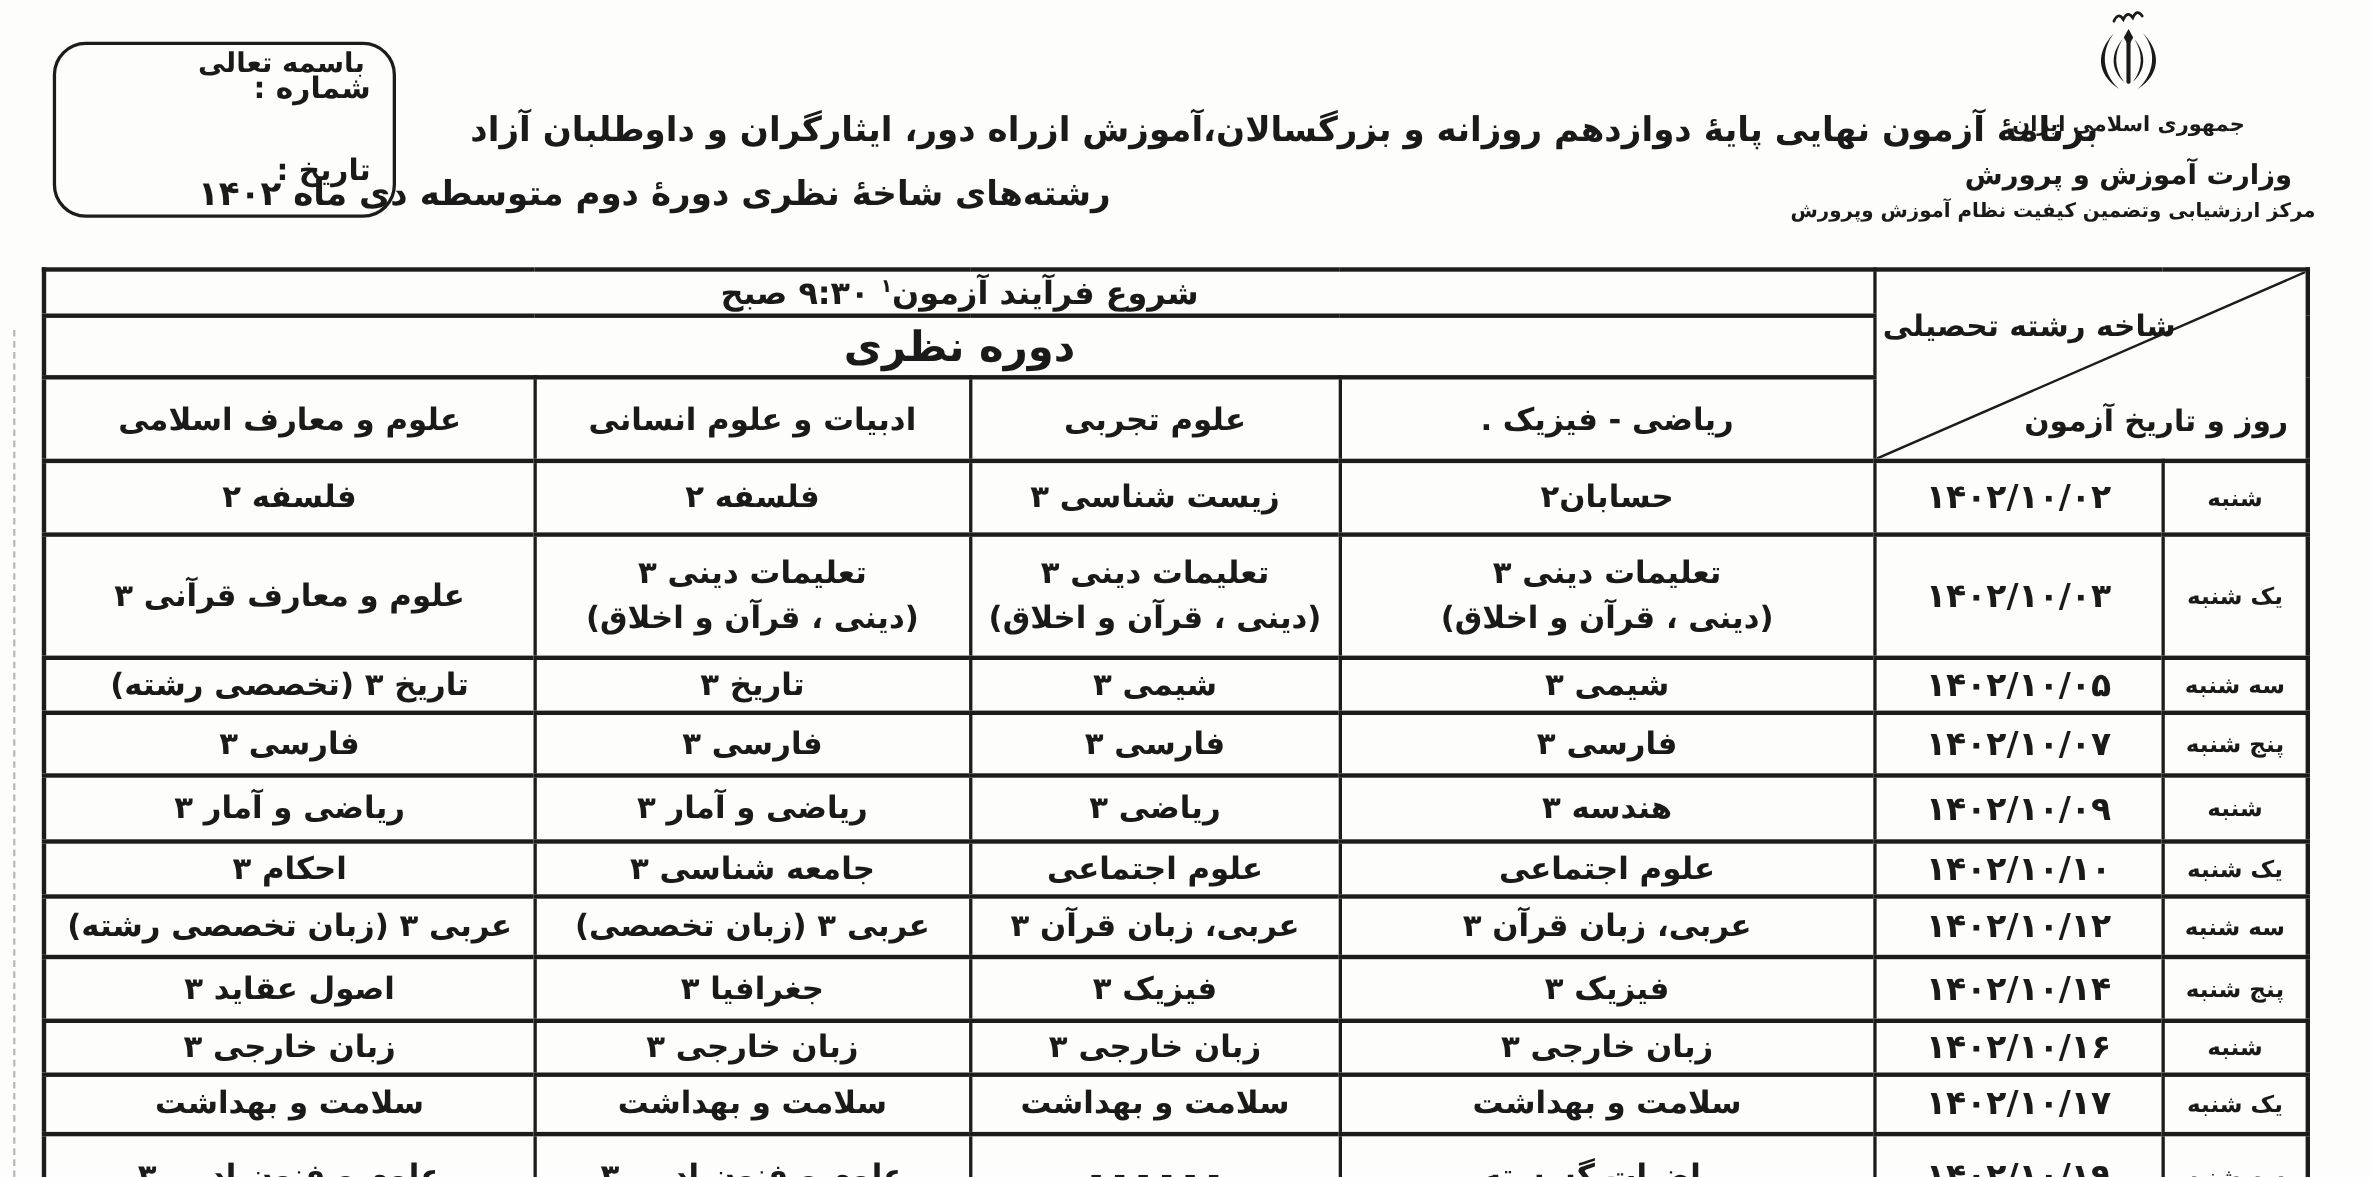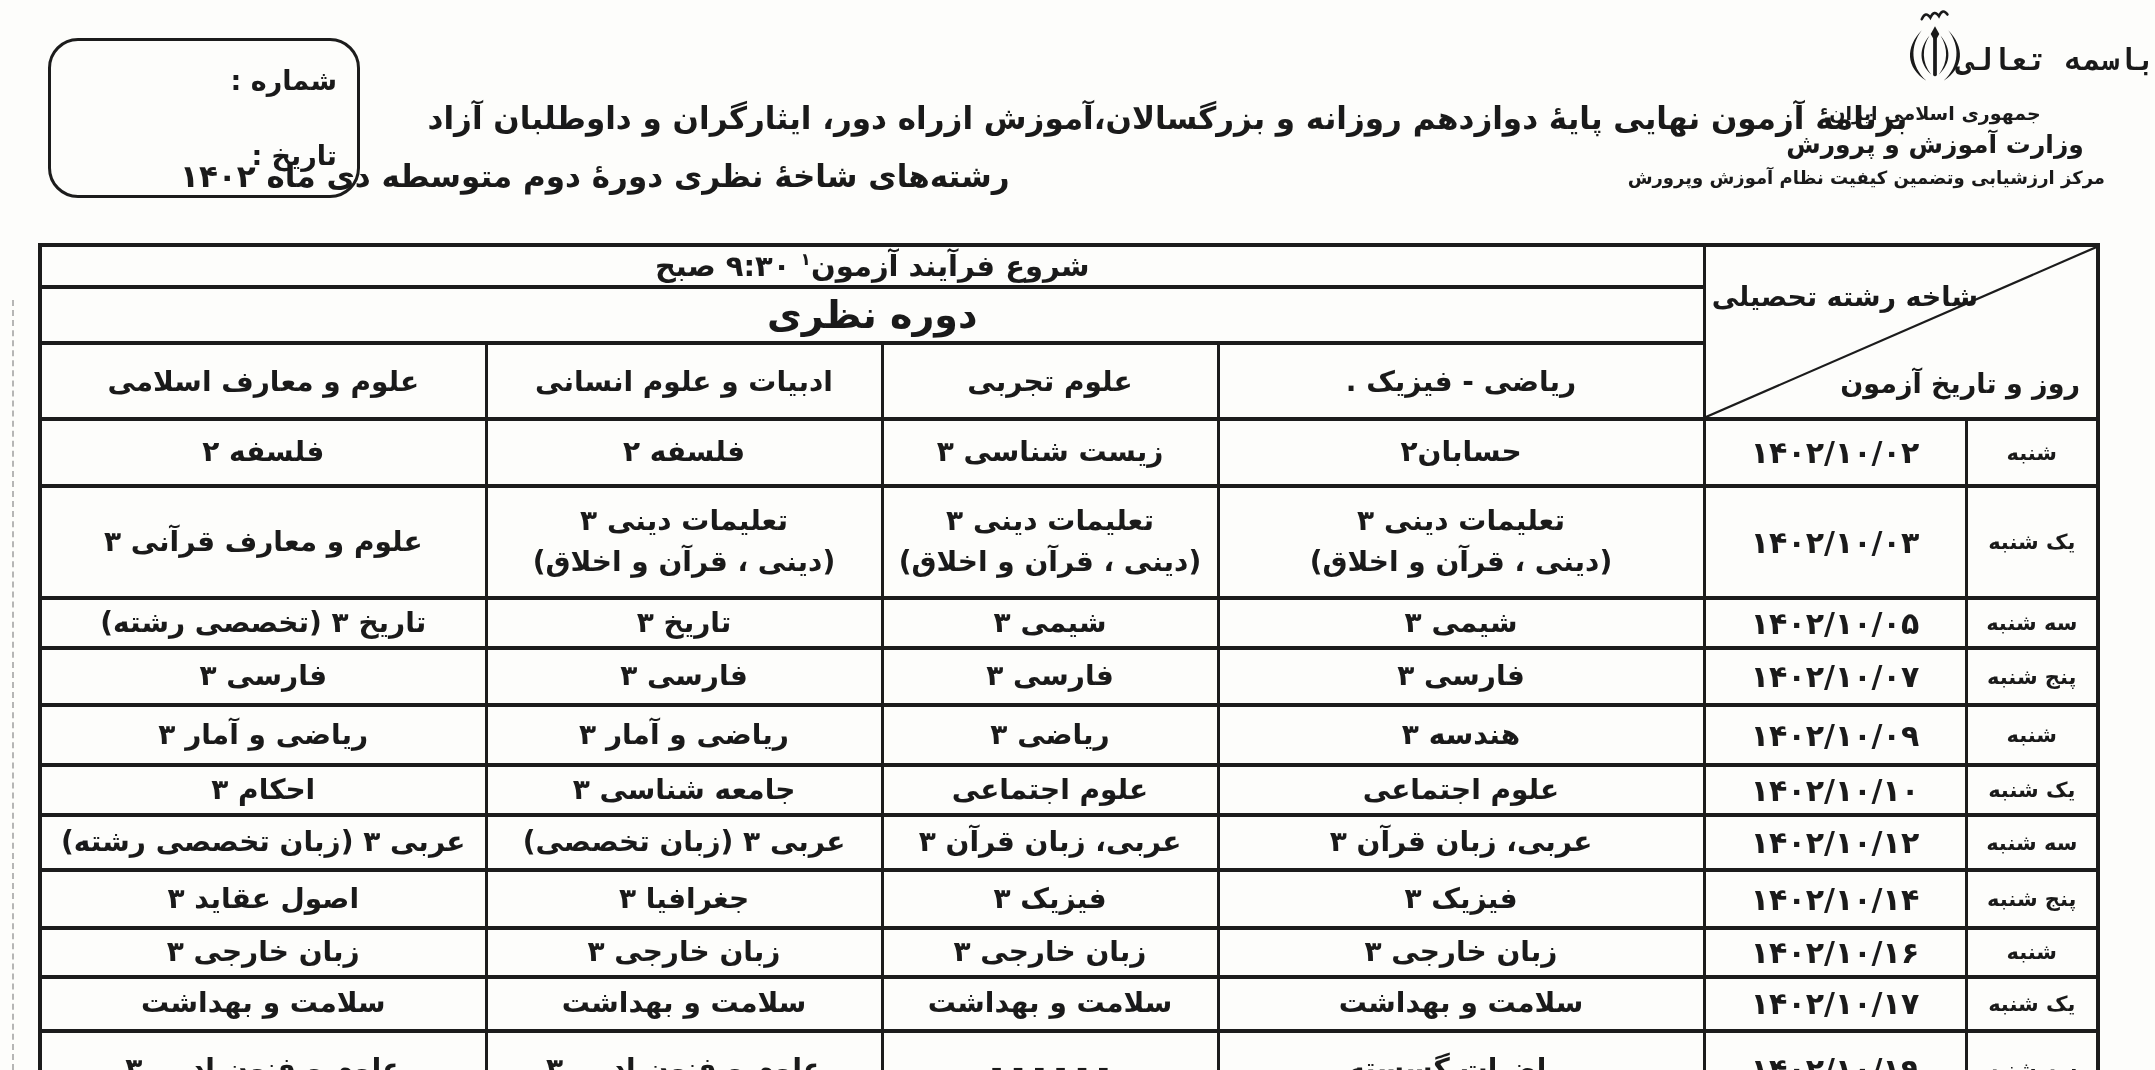--- a/index.html
+++ b/index.html
@@ -26,38 +26,38 @@
     padding:24px 20px;
     gap:38px;
   }
   .ref-box .lbl{font-size:27px;font-weight:bold;text-align:right;}
 
   .title-block{
     position:absolute;right:0;left:0;top:0;height:230px;pointer-events:none;
   }
   .basmala{
     position:absolute;top:42px;right:0;left:180px;
-    text-align:right;font-size:30px;font-weight:bold;font-family:Liberation Mono, monospace;
+    text-align:left;font-size:25px;font-weight:bold;
   }
   .title1{
     position:absolute;top:100px;right:0;left:180px;
     text-align:center;font-size:31px;font-weight:bold;white-space:nowrap;
   }
   .title2{
     position:absolute;top:158px;right:0;left:180px;
     text-align:left;font-size:31px;font-weight:bold;white-space:nowrap;
   }
 
   .org-block{
     position:absolute;left:1765px;top:8px;width:340px;
     text-align:center;
   }
   .org-block svg{display:block;margin:0 auto 6px auto;width:78px;height:88px;}
   .org1{font-size:19px;font-weight:bold;margin-top:2px;}
-  .org2{font-size:25px;font-weight:bold;margin-top:6px;}
+  .org2{font-size:25px;font-weight:bold;margin-top:20px;}
   .org3{font-size:18px;font-weight:bold;margin-top:8px;white-space:nowrap;}
 
   
   table.schedule{
     position:absolute;right:55px;top:243px;width:2058px;
     border-collapse:collapse;table-layout:fixed;
     border:4px solid var(--line);
   }
   .schedule th,.schedule td{
     border:3px solid var(--line);

